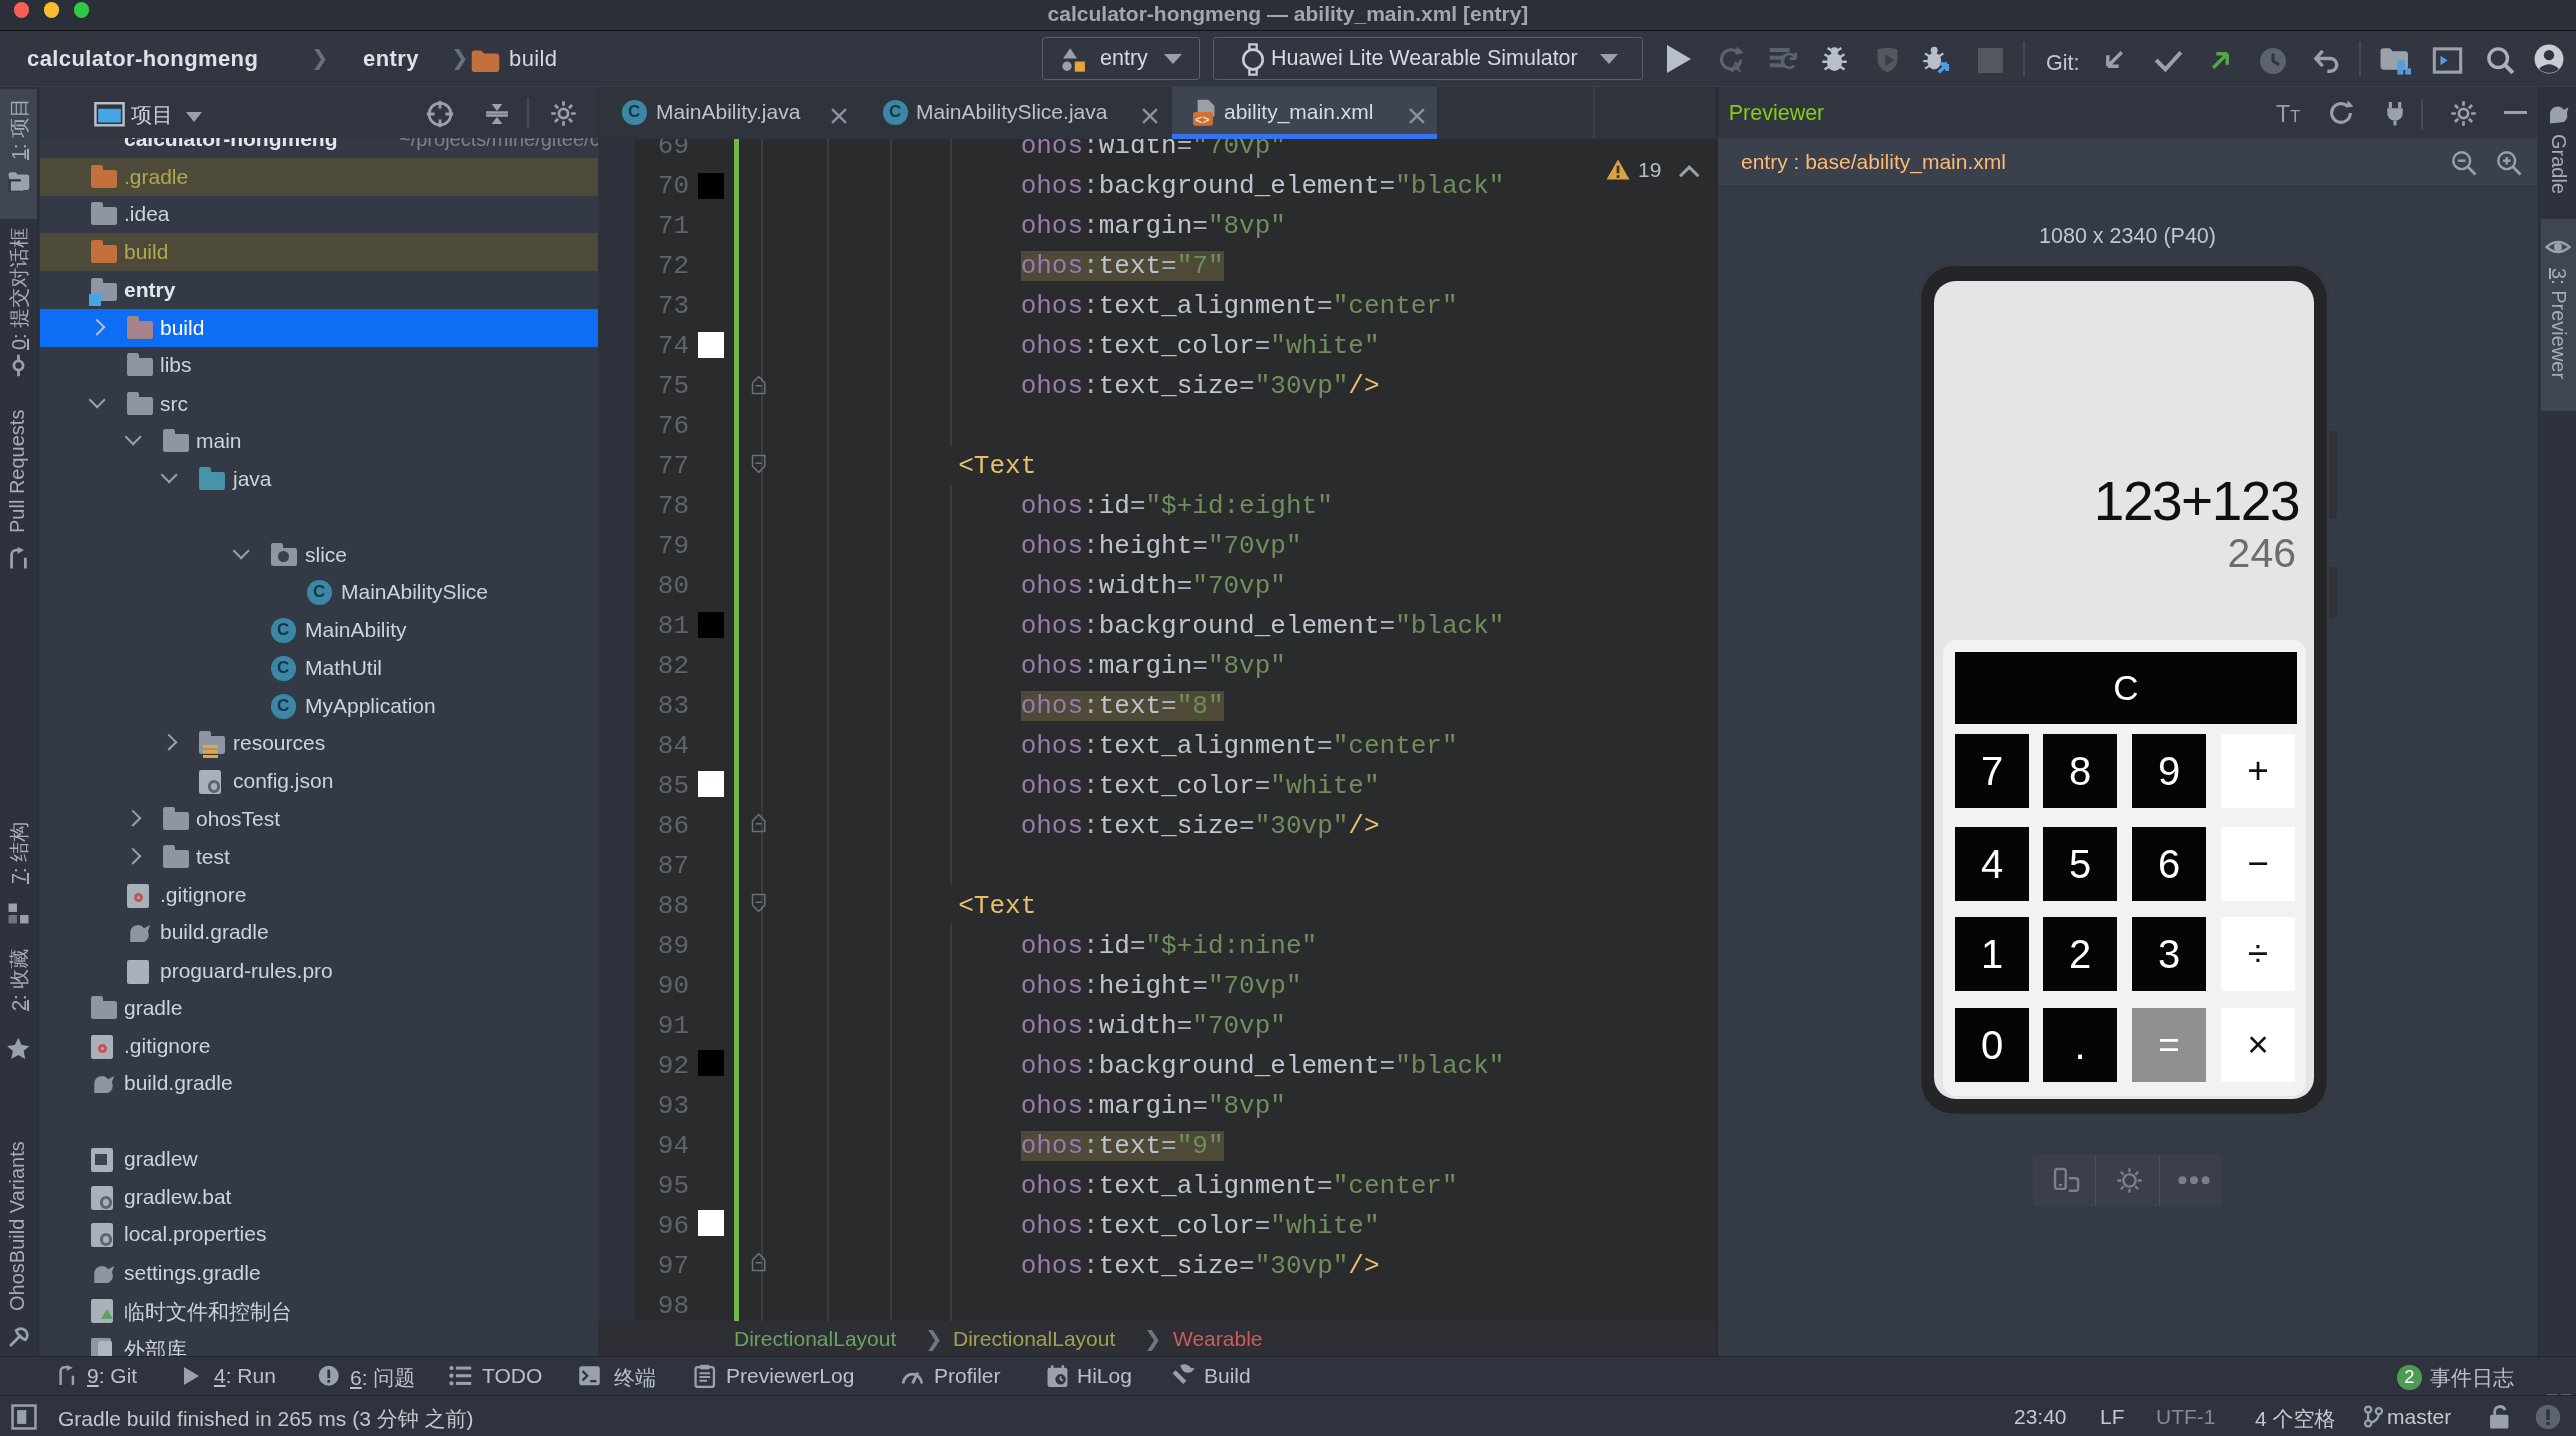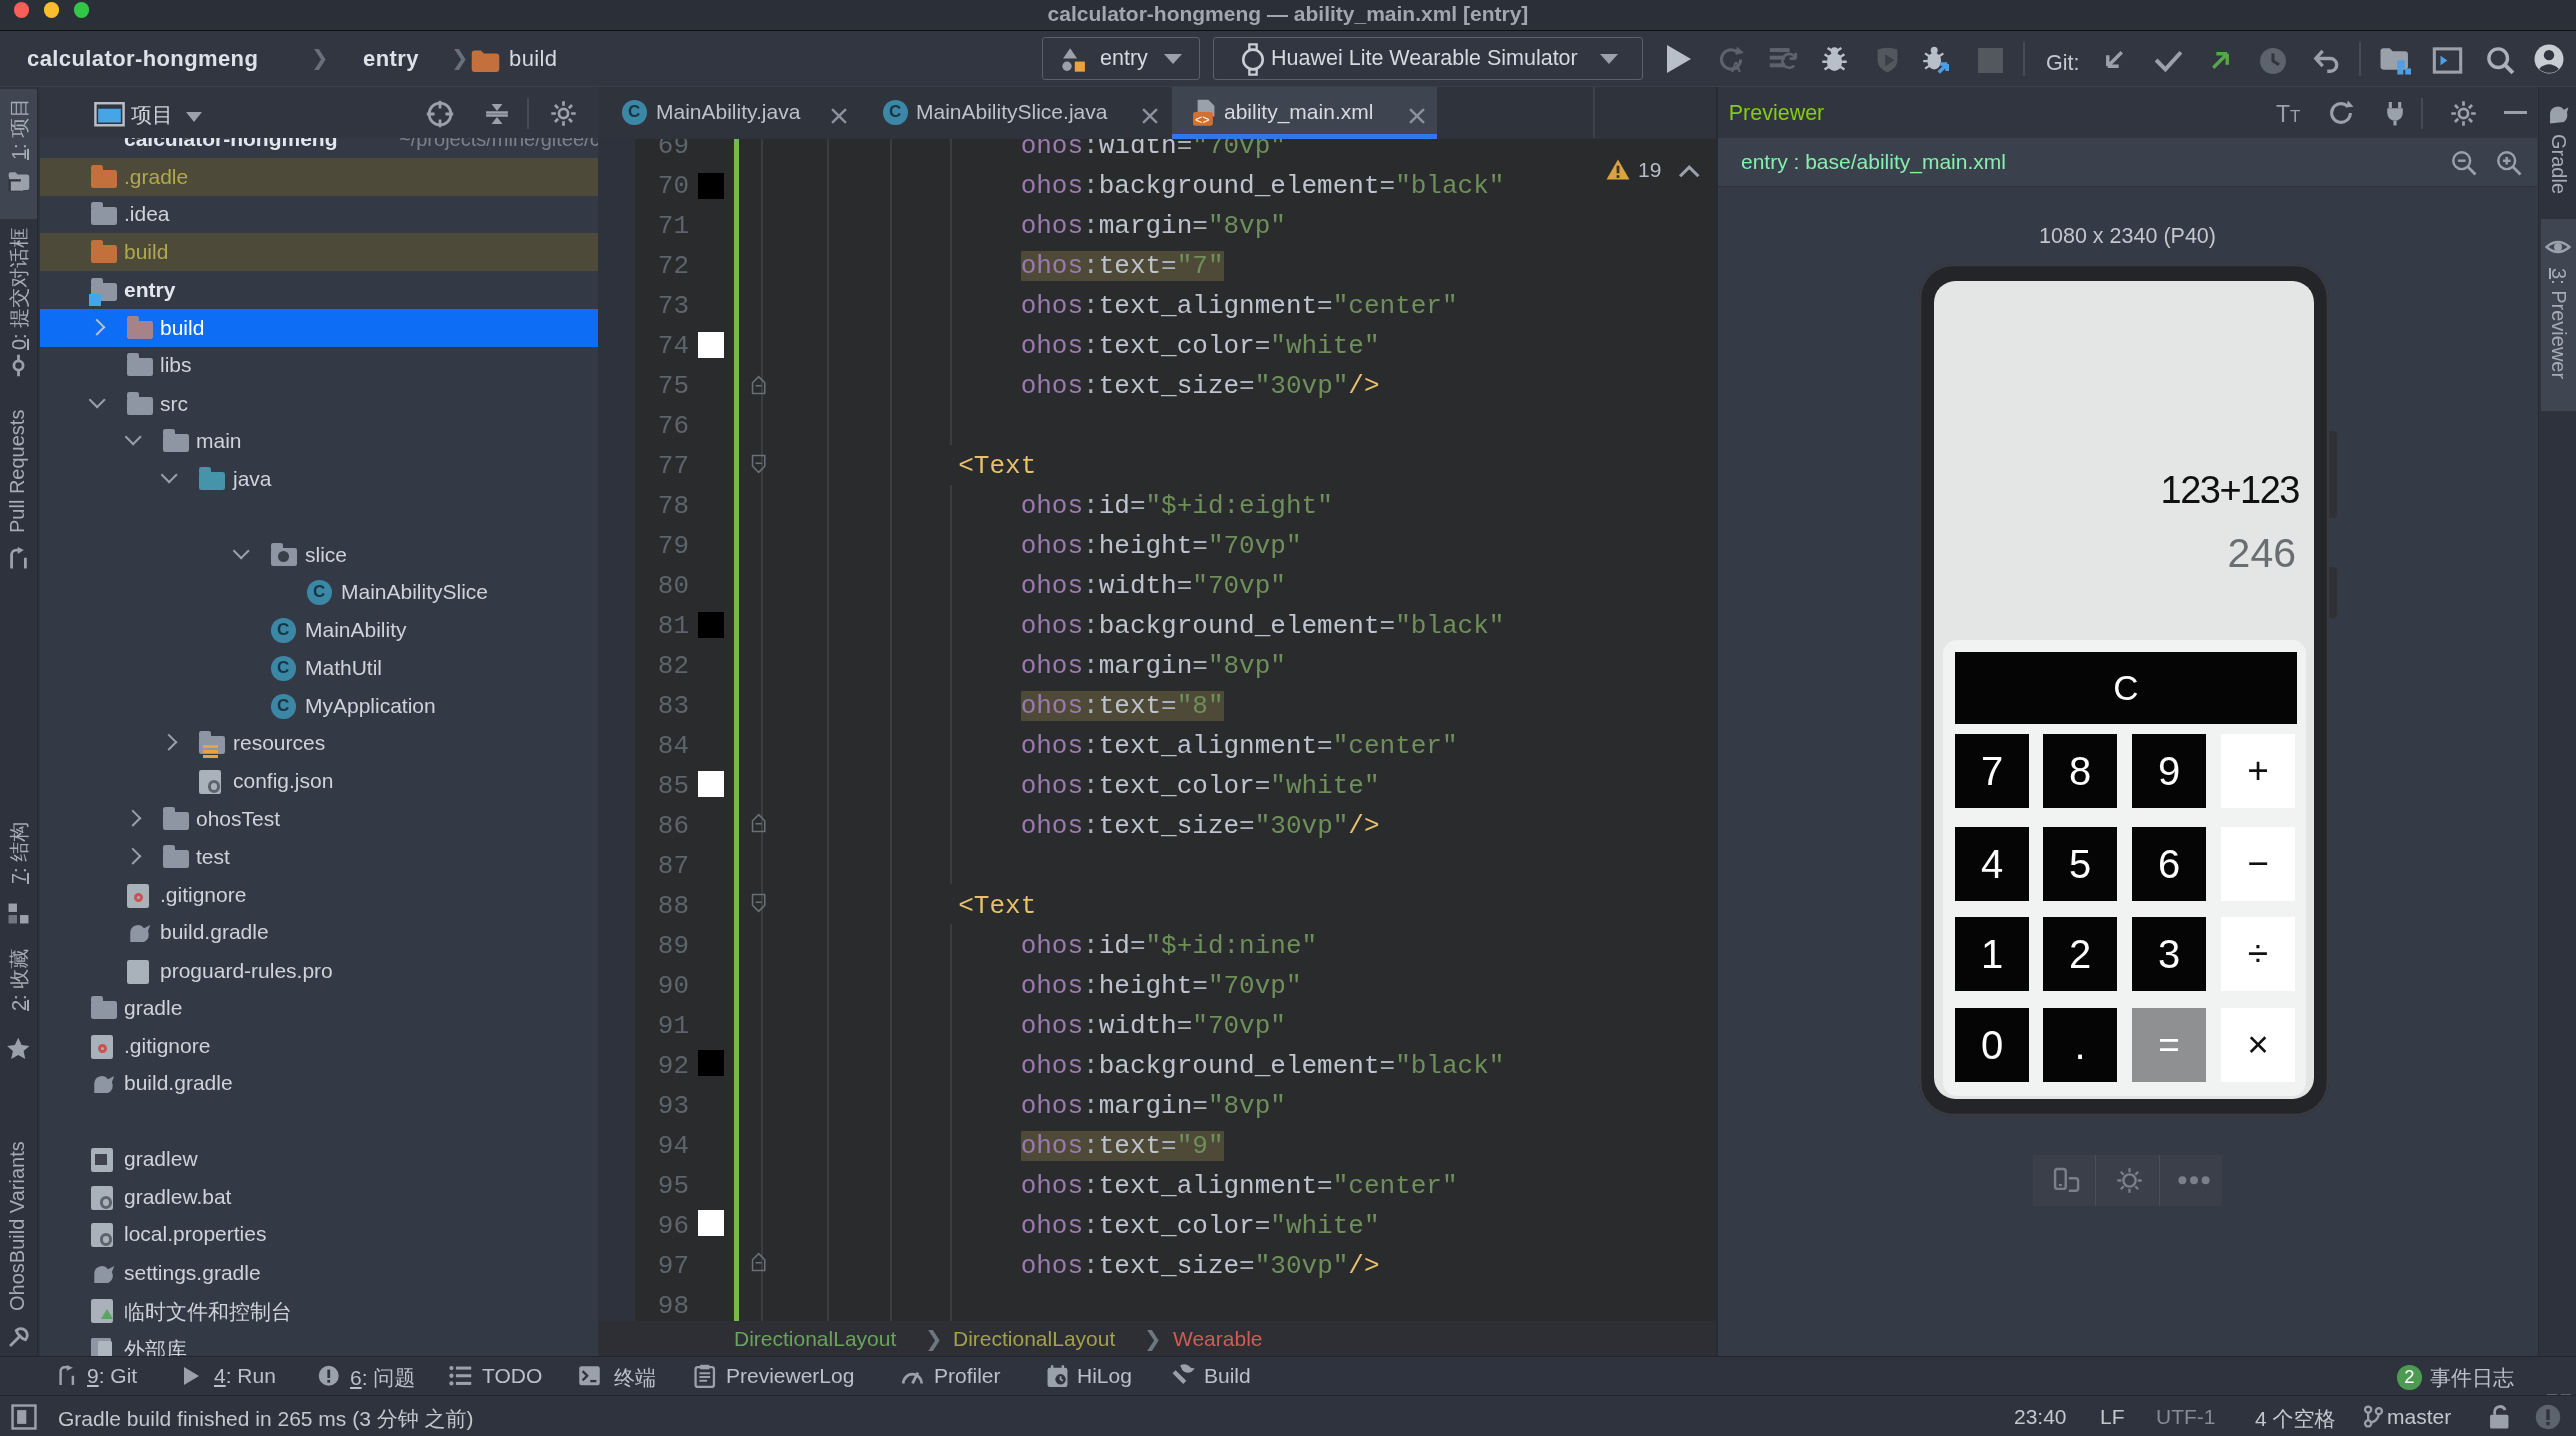--- a/index.html
+++ b/index.html
@@ -568,38 +568,38 @@
       <path d="M9 14 v3" stroke="#9aa1ab" stroke-width="2"></path>
       </svg>
     <div class="a" style="left:703px;top:10.7px;width:1.5px;height:31px;background:#454a54"></div>
     <svg class="a" style="left:731px;top:12.3px" width="29" height="29" viewBox="0 0 19 19">
       <circle cx="9.5" cy="9.5" r="3" fill="none" stroke="#9aa1ab" stroke-width="1.8"></circle>
       <path d="M9.5 1.5 v3 M9.5 14.5 v3 M1.5 9.5 h3 M14.5 9.5 h3 M3.9 3.9 l2.1 2.1 M13 13 l2.1 2.1 M15.1 3.9 L13 6 M6 13 l-2.1 2.1" stroke="#9aa1ab" stroke-width="1.8"></path>
       </svg>
     <div class="a" style="left:786px;top:24px;width:23px;height:3.1px;background:#9aa1ab"></div>
   </div>
   <div class="a" id="prevbar">
-    <div class="a" style="left:23px;top:11.5px;font-size:21px;color:#86efac">entry : base/ability_main.xml</div>
+    <div class="a" style="left:23px;top:11.5px;font-size:21px;color:#fdba74">entry : base/ability_main.xml</div>
     <svg class="a" style="left:733px;top:11.5px" width="26" height="26" viewBox="0 0 17 17">
       <circle cx="7" cy="7" r="5.5" fill="none" stroke="#9aa1ab" stroke-width="1.6"></circle>
         <path d="M11 11 L16 16" stroke="#9aa1ab" stroke-width="1.8"></path>
         <path d="M4.5 7 h5" stroke="#9aa1ab" stroke-width="1.6"></path>
       </svg>
     <svg class="a" style="left:778px;top:11.5px" width="26" height="26" viewBox="0 0 17 17">
       <circle cx="7" cy="7" r="5.5" fill="none" stroke="#9aa1ab" stroke-width="1.6"></circle>
         <path d="M11 11 L16 16" stroke="#9aa1ab" stroke-width="1.8"></path>
         <path d="M4.5 7 h5 M7 4.5 v5" stroke="#9aa1ab" stroke-width="1.6"></path>
       </svg>
   </div>
   <div class="a" style="left:0;top:137px;width:819px;text-align:center;font-size:21.5px;color:#c2c7ce">1080 x 2340 (P40)</div>
   <div class="a" style="left:201px;top:177px;width:410px;height:852px;background:#242529;border-radius:34px;box-shadow:inset 0 0 0 2.3px #3a3b40"></div>
   <div class="a" style="left:611px;top:344px;width:7.7px;height:87px;background:#303136;border-radius:0 3.8px 3.8px 0"></div>
   <div class="a" style="left:611px;top:480px;width:7.7px;height:51px;background:#303136;border-radius:0 3.8px 3.8px 0"></div>
   <div class="a" style="left:216px;top:194px;width:380px;height:818px;background:#e4e5e5;border-radius:21.5px"></div>
-  <div class="a" style="right:239px;top:382px;font-size:38px;letter-spacing:-1.5px;color:#101010;font-weight:500">123+123</div>
+  <div class="a" style="right:239px;top:382px;font-size:55px;letter-spacing:-1.5px;color:#101010;font-weight:500">123+123</div>
   <div class="a" style="right:242px;top:443px;font-size:41px;color:#6a6e71;font-weight:500">246</div>
   <div class="a" style="left:225px;top:553px;width:363px;height:456px;background:#f1f2f2;border-radius:14px"></div>
   <div class="a" style="left:237px;top:565px;width:342px;height:72px;background:#050505;color:#fff;font-size:35px;text-align:center;line-height:72px">C</div>
   <div class="a" style="left:237px;top:647px;width:74px;height:74px;background:#050505;color:#fff;font-size:40px;text-align:center;line-height:74px">7</div>
 <div class="a" style="left:325px;top:647px;width:74px;height:74px;background:#050505;color:#fff;font-size:40px;text-align:center;line-height:74px">8</div>
 <div class="a" style="left:414px;top:647px;width:74px;height:74px;background:#050505;color:#fff;font-size:40px;text-align:center;line-height:74px">9</div>
 <div class="a" style="left:503px;top:647px;width:74px;height:74px;background:#ffffff;color:#111;font-size:37px;text-align:center;line-height:74px">+</div>
 <div class="a" style="left:237px;top:740px;width:74px;height:74px;background:#050505;color:#fff;font-size:40px;text-align:center;line-height:74px">4</div>
 <div class="a" style="left:325px;top:740px;width:74px;height:74px;background:#050505;color:#fff;font-size:40px;text-align:center;line-height:74px">5</div>
 <div class="a" style="left:414px;top:740px;width:74px;height:74px;background:#050505;color:#fff;font-size:40px;text-align:center;line-height:74px">6</div>

